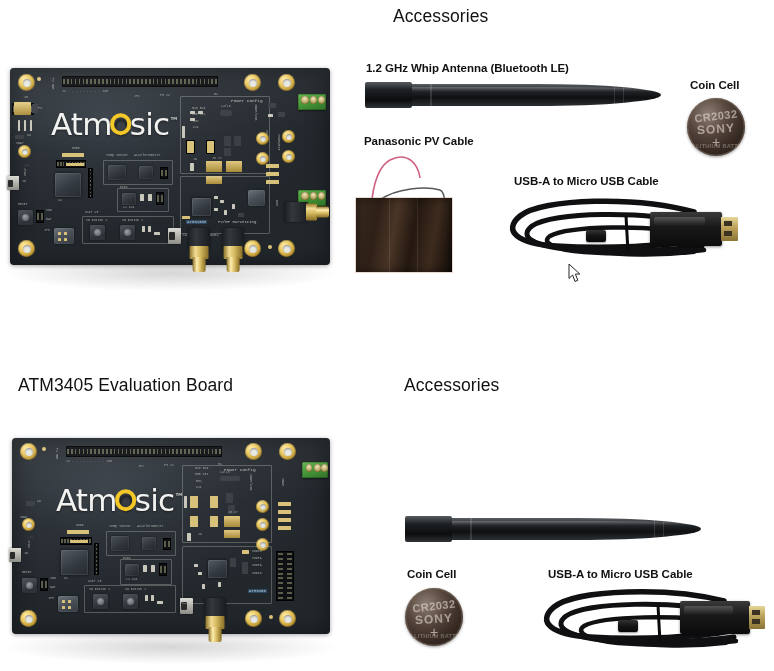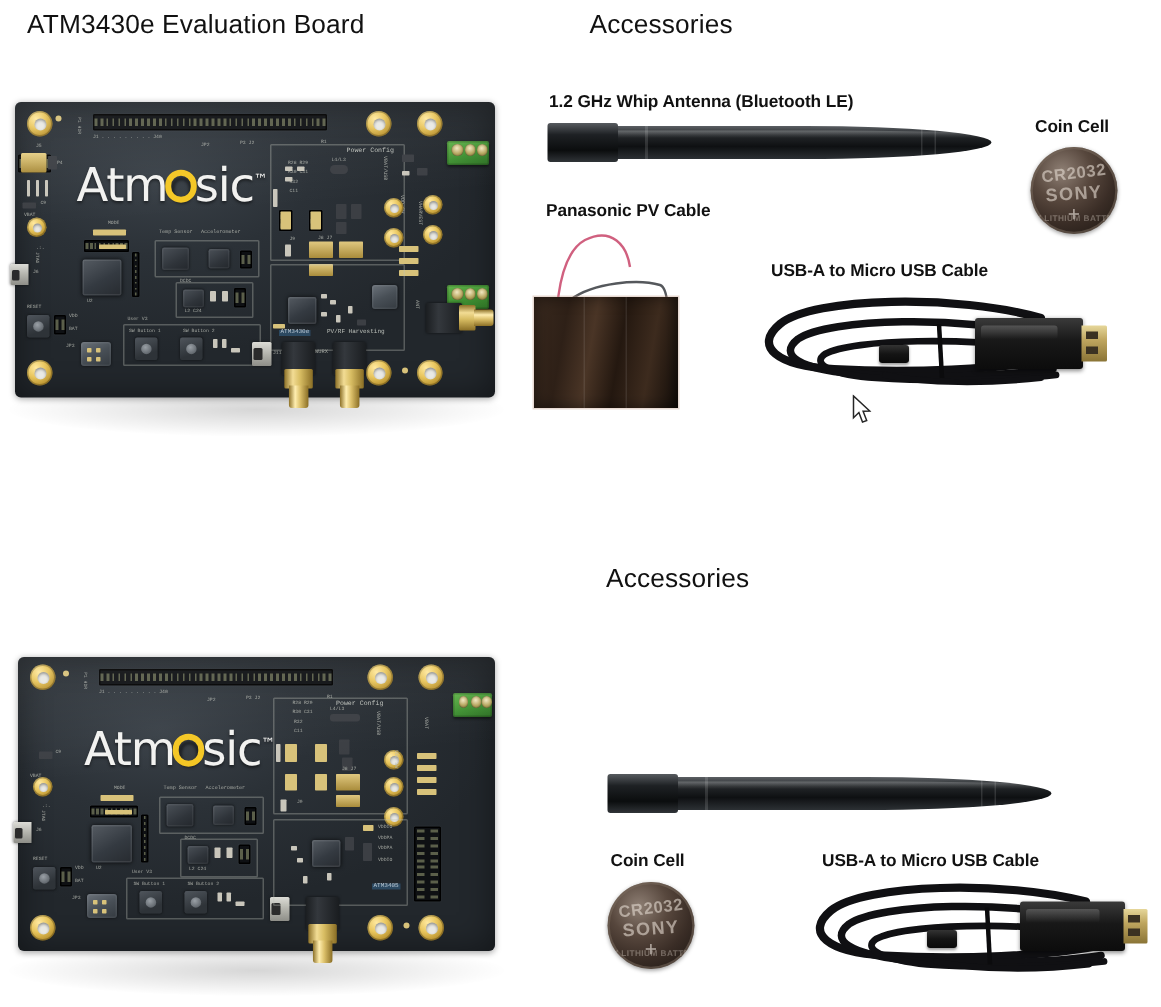--- a/index.html
+++ b/index.html
@@ -384,21 +384,20 @@
     position: absolute;
     width: 13px; height: 20px;
     pointer-events: none;
   }
 </style>
 </head>
 <body>
 
 <div class="page">
 
-  <div class="section-title" style="left:18px; top:6px;">ATM3430e Evaluation Board</div>
 
   <div class="section-title" style="left:393px; top:6px;">Accessories</div>
 
   <div class="board-shadow" style="left:6px; top:255px; width:330px; height:36px;"></div>
 
   <div class="board" style="left:10px; top:68px; width:320px; height:197px;">
 
     <div class="hole" style="left:8px; top:6px;">
         <i></i>
       </div>
@@ -736,20 +735,21 @@
         <path d="M128 26 L130 62"></path>
       </g>
     </svg>
     <div class="microplug" style="left:88px; top:40px; width:20px; height:12px;"></div>
     <div class="usbplug" style="left:152px; top:22px; width:72px; height:34px;">
       <div class="gloss"></div>
       <div class="tip"></div>
     </div>
   </div>
 
+  <div class="section-title" style="left:18px; top:375px;">ATM3405 Evaluation Board</div>
 
   <div class="section-title" style="left:404px; top:375px;">Accessories</div>
 
   <div class="board-shadow" style="left:6px; top:630px; width:330px; height:34px;"></div>
 
   <div class="board" style="left:12px; top:438px; width:318px; height:196px;">
 
     <div class="hole" style="left:8px; top:5px;">
         <i></i>
       </div>

